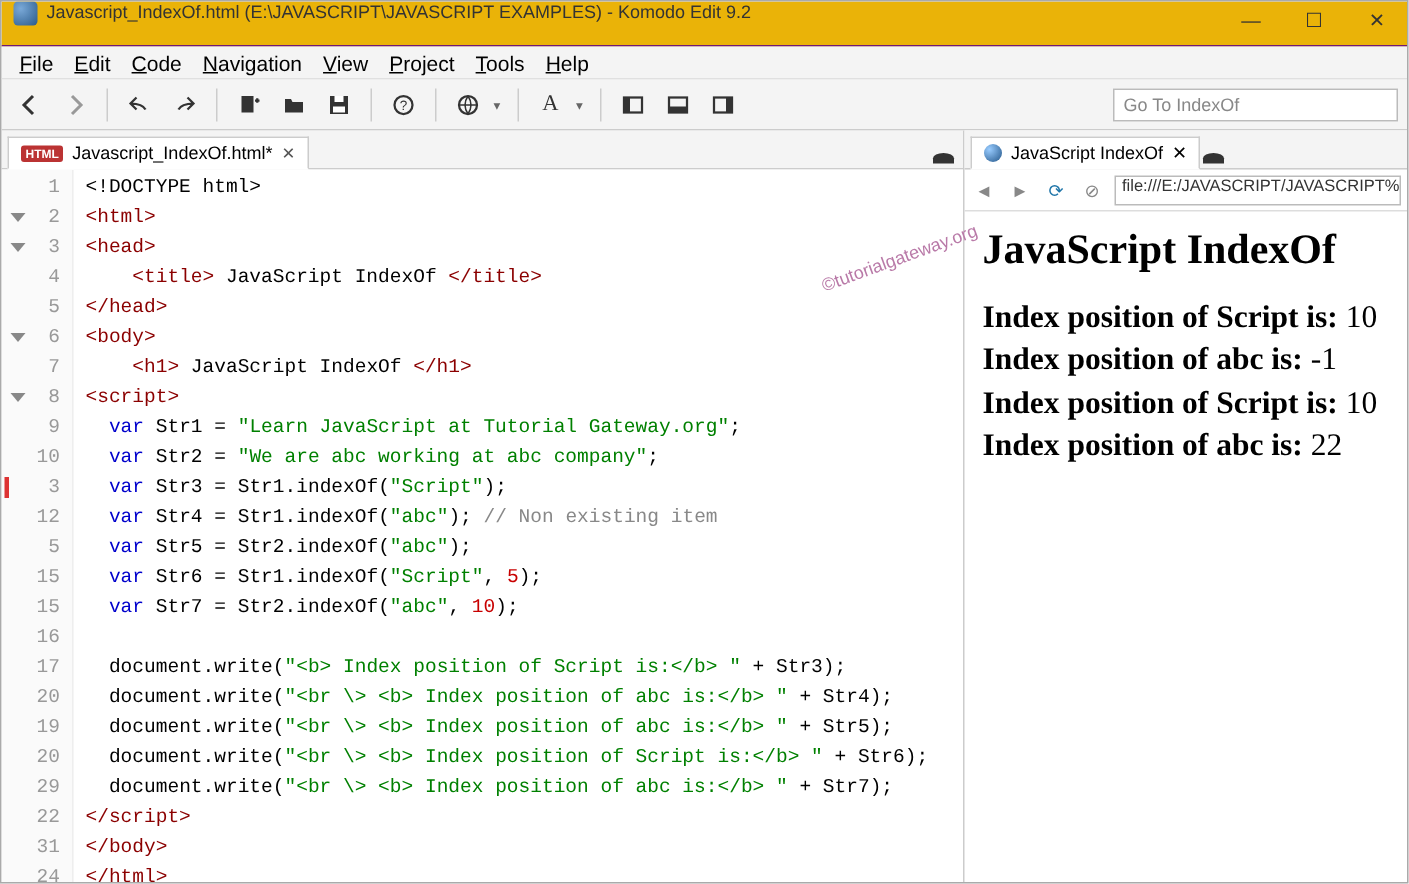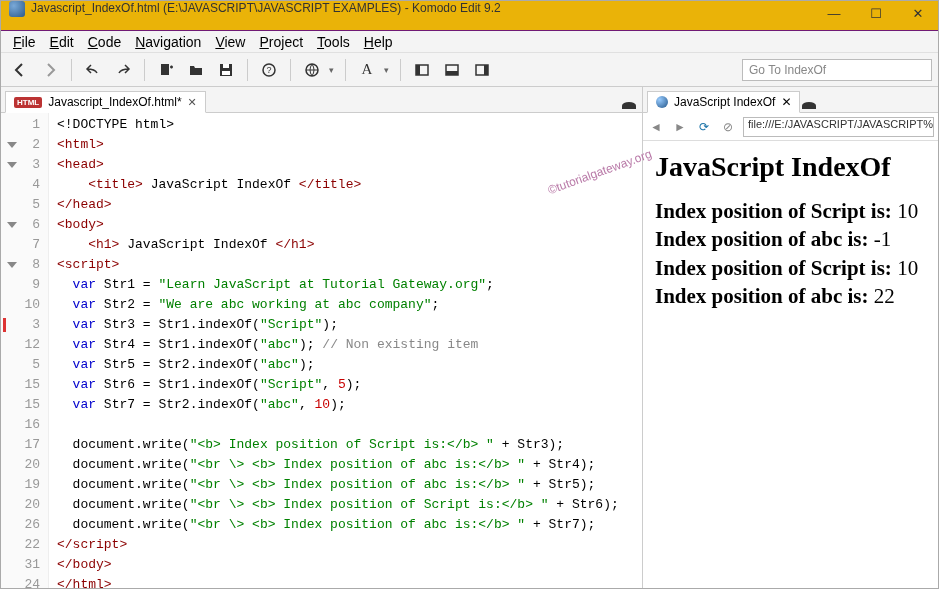--- a/index.html
+++ b/index.html
@@ -183,21 +183,21 @@
           <div class="ln mark">3</div>
           <div class="ln">12</div>
           <div class="ln">5</div>
           <div class="ln">15</div>
           <div class="ln">15</div>
           <div class="ln">16</div>
           <div class="ln">17</div>
           <div class="ln">20</div>
           <div class="ln">19</div>
           <div class="ln">20</div>
-          <div class="ln">26</div>
+          <div class="ln">29</div>
           <div class="ln">22</div>
           <div class="ln">31</div>
           <div class="ln">24</div>
         </div>
       <div class="code" id="code"><div>&lt;!DOCTYPE html&gt;</div><div><span class="tag">&lt;html&gt;</span></div><div><span class="tag">&lt;head&gt;</span></div><div>    <span class="tag">&lt;title&gt;</span> JavaScript IndexOf <span class="tag">&lt;/title&gt;</span></div><div><span class="tag">&lt;/head&gt;</span></div><div><span class="tag">&lt;body&gt;</span></div><div>    <span class="tag">&lt;h1&gt;</span> JavaScript IndexOf <span class="tag">&lt;/h1&gt;</span></div><div><span class="tag">&lt;script&gt;</span></div><div>  <span class="kw">var</span> <span class="id">Str1</span> = <span class="str">"Learn JavaScript at Tutorial Gateway.org"</span>;</div><div>  <span class="kw">var</span> <span class="id">Str2</span> = <span class="str">"We are abc working at abc company"</span>;</div><div>  <span class="kw">var</span> <span class="id">Str3</span> = <span class="id">Str1</span>.<span class="fn">indexOf</span>(<span class="str">"Script"</span>);</div><div>  <span class="kw">var</span> <span class="id">Str4</span> = <span class="id">Str1</span>.<span class="fn">indexOf</span>(<span class="str">"abc"</span>); <span class="cmt">// Non existing item</span></div><div>  <span class="kw">var</span> <span class="id">Str5</span> = <span class="id">Str2</span>.<span class="fn">indexOf</span>(<span class="str">"abc"</span>);</div><div>  <span class="kw">var</span> <span class="id">Str6</span> = <span class="id">Str1</span>.<span class="fn">indexOf</span>(<span class="str">"Script"</span>, <span class="num">5</span>);</div><div>  <span class="kw">var</span> <span class="id">Str7</span> = <span class="id">Str2</span>.<span class="fn">indexOf</span>(<span class="str">"abc"</span>, <span class="num">10</span>);</div><div>&nbsp;</div><div>  <span class="id">document</span>.<span class="fn">write</span>(<span class="str">"&lt;b&gt; Index position of Script is:&lt;/b&gt; "</span> + <span class="id">Str3</span>);</div><div>  <span class="id">document</span>.<span class="fn">write</span>(<span class="str">"&lt;br \&gt; &lt;b&gt; Index position of abc is:&lt;/b&gt; "</span> + <span class="id">Str4</span>);</div><div>  <span class="id">document</span>.<span class="fn">write</span>(<span class="str">"&lt;br \&gt; &lt;b&gt; Index position of abc is:&lt;/b&gt; "</span> + <span class="id">Str5</span>);</div><div>  <span class="id">document</span>.<span class="fn">write</span>(<span class="str">"&lt;br \&gt; &lt;b&gt; Index position of Script is:&lt;/b&gt; "</span> + <span class="id">Str6</span>);</div><div>  <span class="id">document</span>.<span class="fn">write</span>(<span class="str">"&lt;br \&gt; &lt;b&gt; Index position of abc is:&lt;/b&gt; "</span> + <span class="id">Str7</span>);</div><div><span class="tag">&lt;/script&gt;</span></div><div><span class="tag">&lt;/body&gt;</span></div><div><span class="tag">&lt;/html&gt;</span></div></div>
     </div>
   </div>
 
   <div class="browser">
     <div class="btabstrip">

